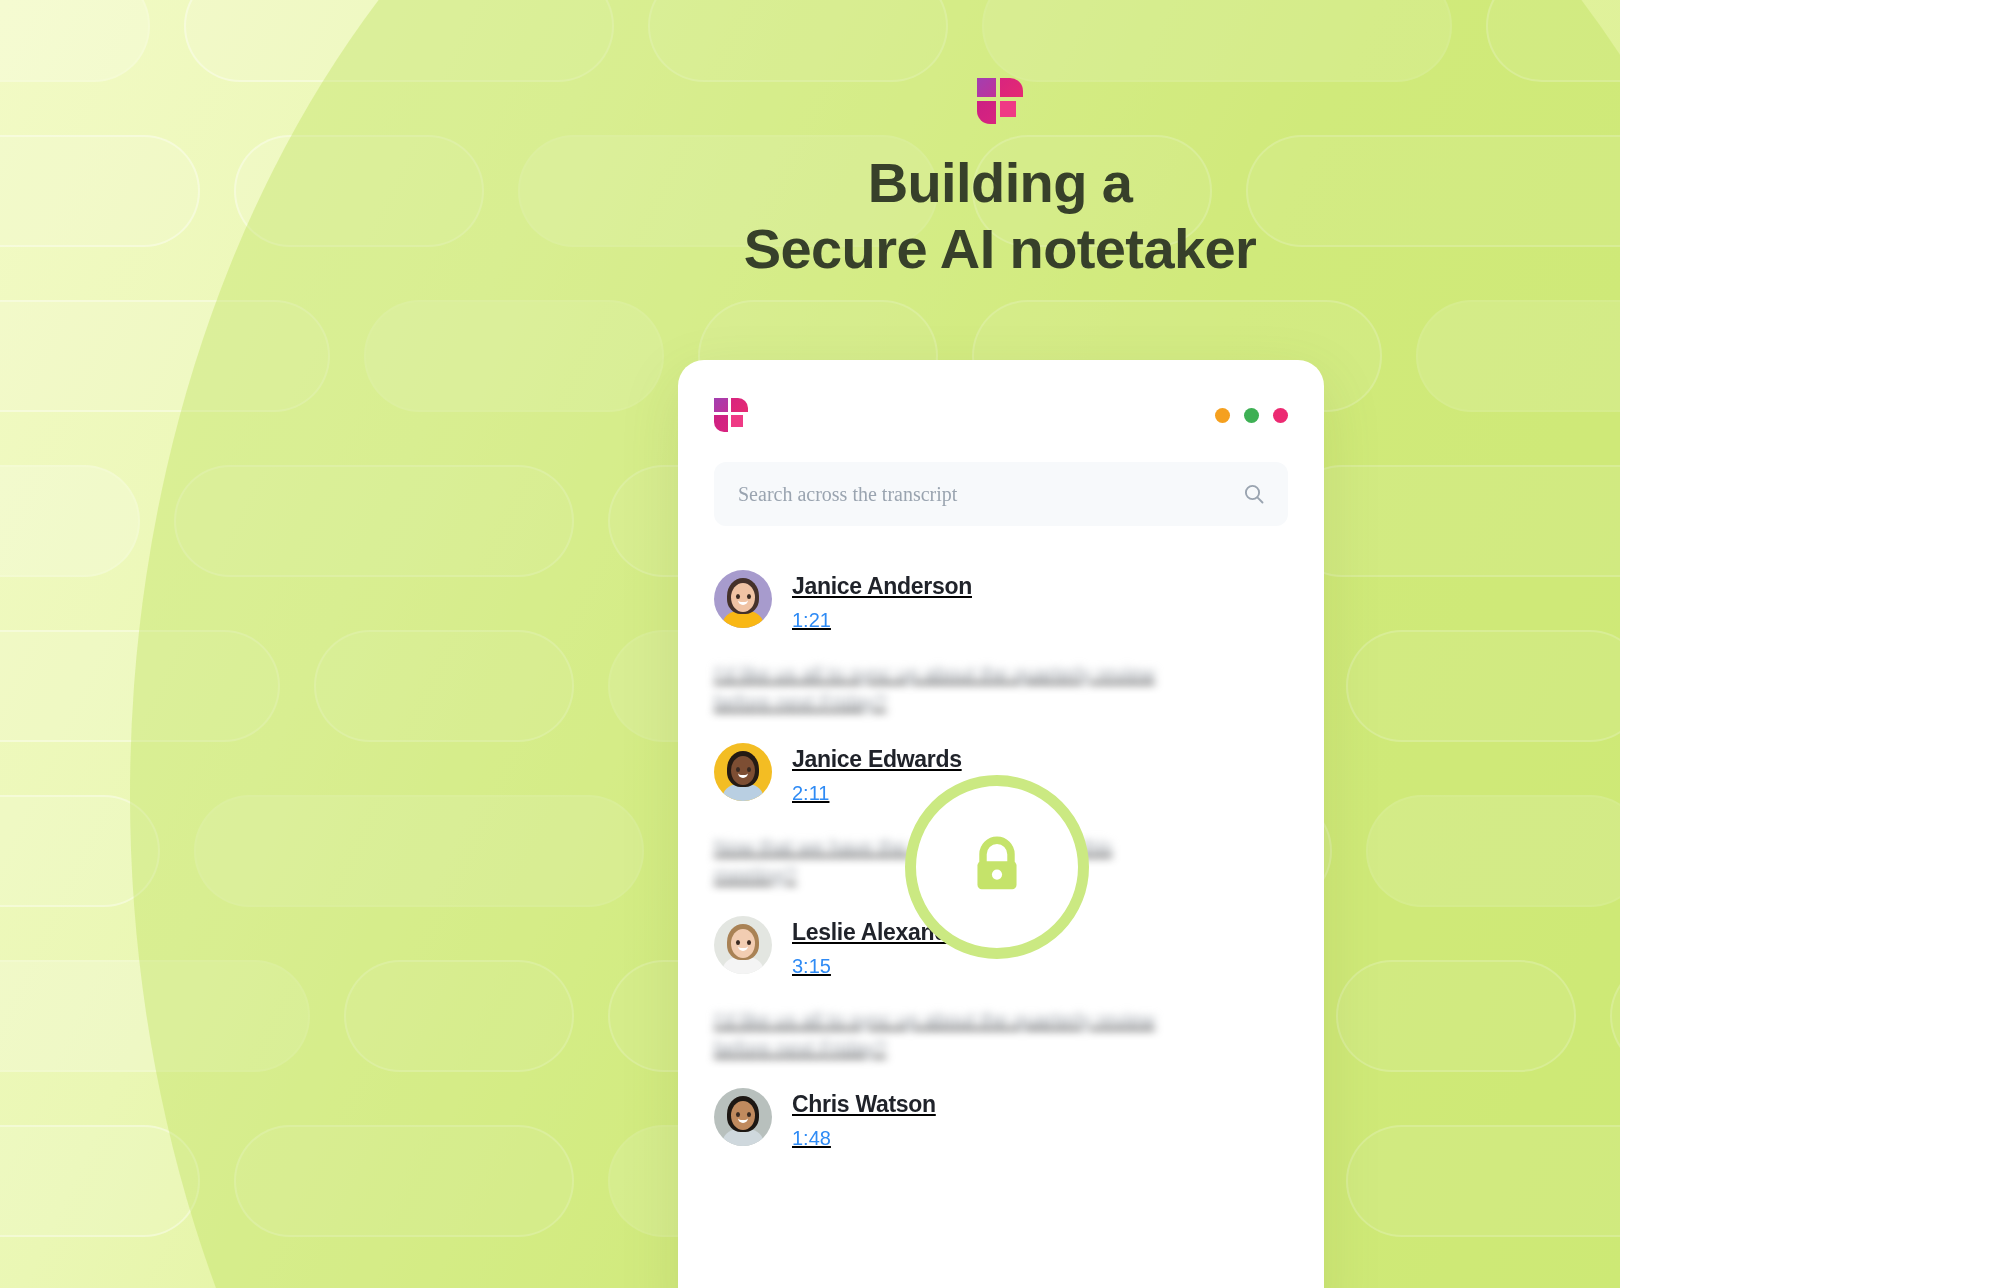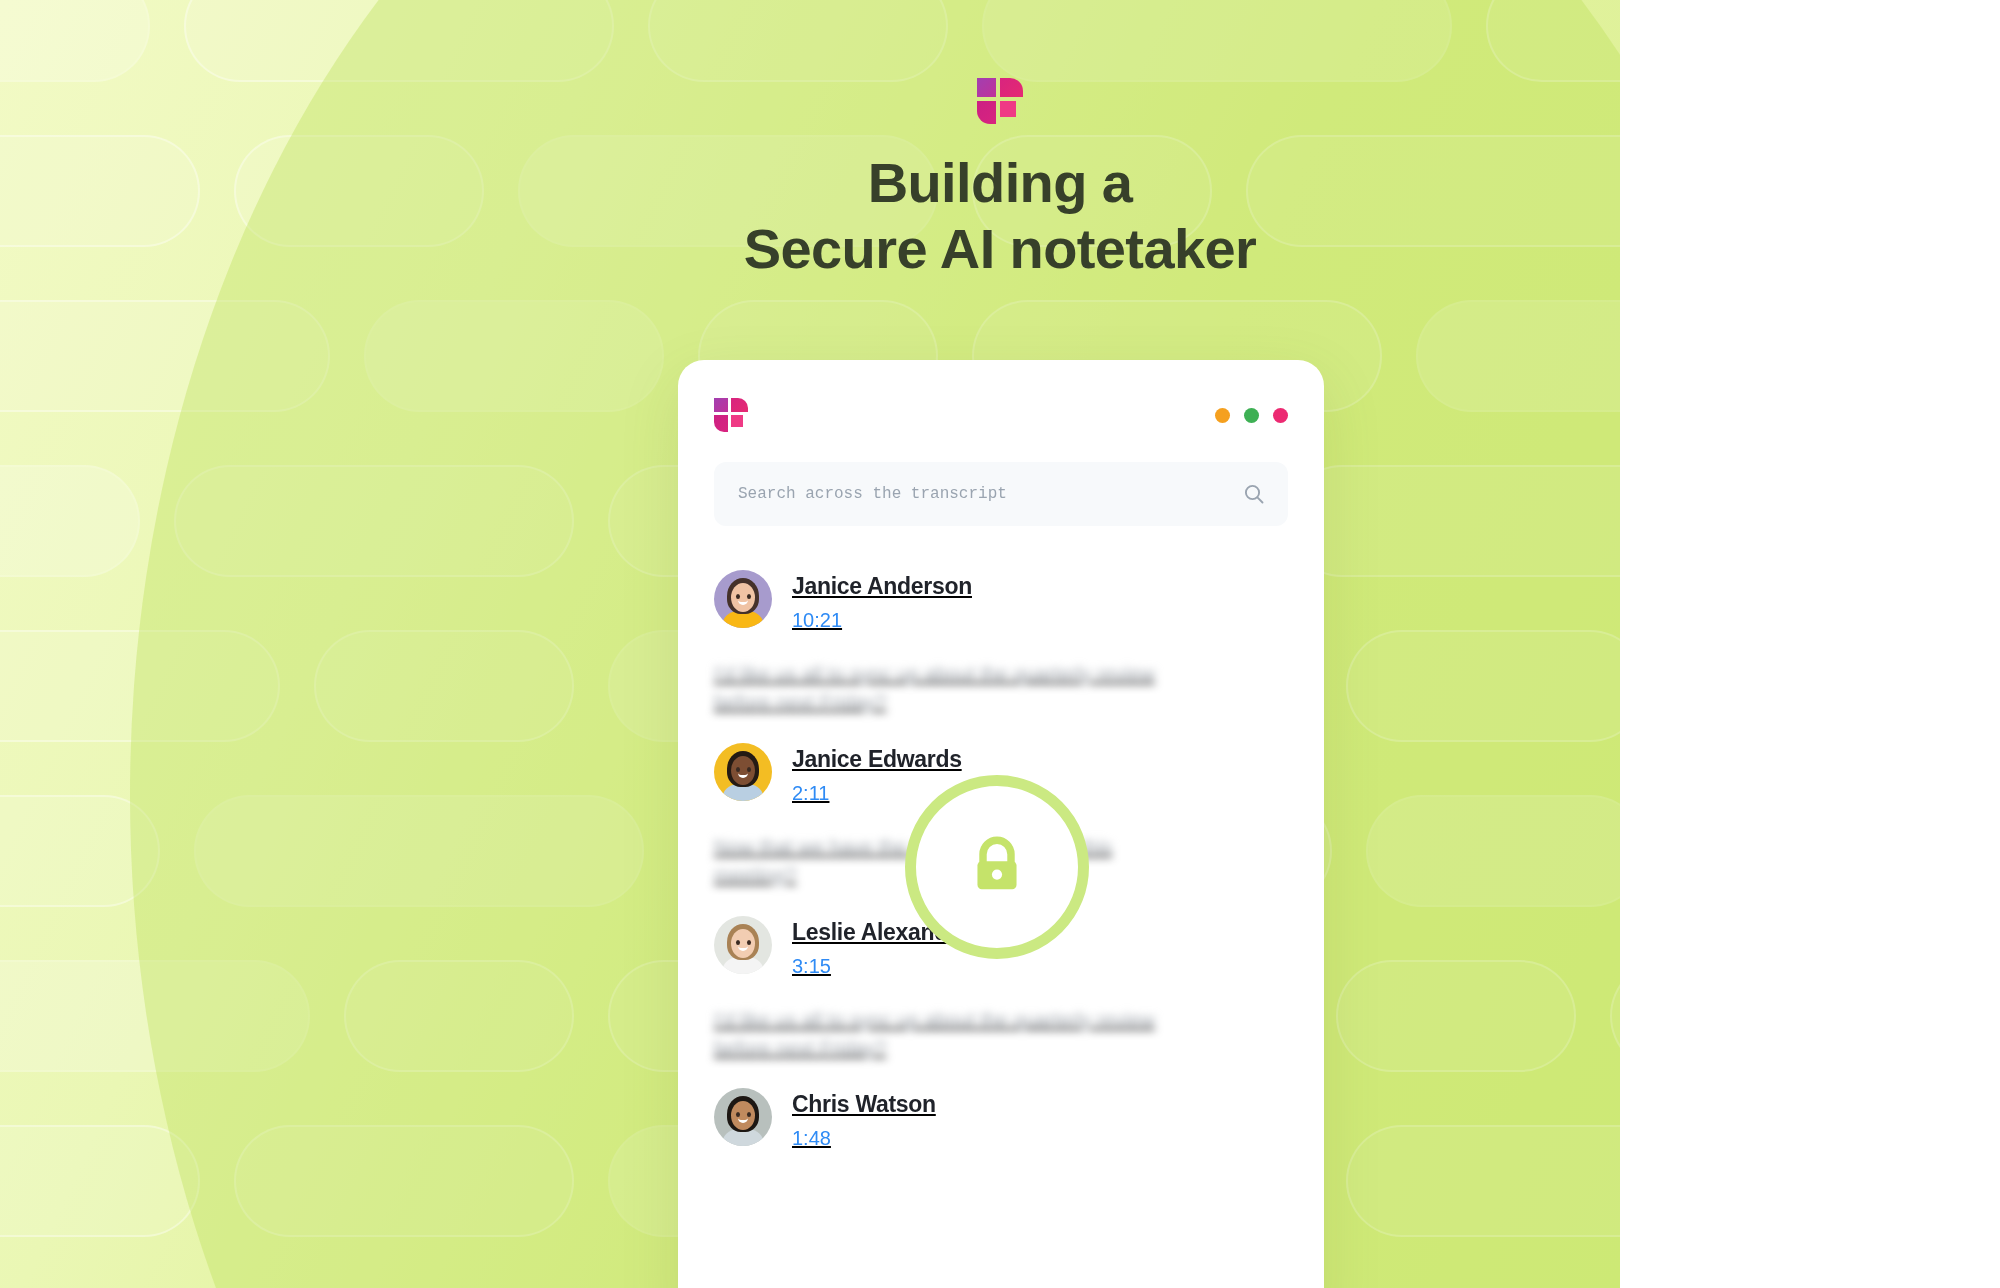--- a/index.html
+++ b/index.html
@@ -144,22 +144,22 @@
     border-radius: 12px;
     background: #f7f9fb;
     display: flex;
     align-items: center;
   }
   .search-input {
     flex: 1;
     border: none;
     outline: none;
     background: transparent;
-    font-family: Liberation Mono, monospace;
-    font-size: 16px;
+    font-family: Liberation Serif, serif;
+    font-size: 20px;
     color: #5d6875;
     padding: 0 54px 0 24px;
   }
   .search-input::placeholder { color: #9aa4b0; }
   .search-icon {
     position: absolute;
     right: 22px;
     top: 50%;
     transform: translateY(-50%);
     width: 24px; height: 24px;
@@ -345,21 +345,21 @@
               <div class="av-bg" style="background:#a79bcd"></div>
               <div class="av-body" style="left:9px;top:40px;width:40px;height:26px;background:#f9b714"></div>
               <div class="av-hair" style="left:13px;top:8px;width:32px;height:36px;background:#45312a"></div>
               <div class="av-head" style="left:17px;top:13px;width:24px;height:29px;background:#f0c3a4"></div>
               <div class="av-eye" style="left:22px;top:24px"></div>
               <div class="av-eye" style="left:33px;top:24px"></div>
               <div class="av-smile" style="left:24px;top:29px;width:10px;height:6px"></div>
             </div>
             <div class="entry-meta">
               <div class="speaker-name">Janice Anderson</div>
-              <div class="speaker-time" style="color: rgb(47, 139, 245);">10:21</div>
+              <div class="speaker-time" style="color: rgb(47, 139, 245);">1:21</div>
             </div>
           </div>
           <div class="entry-body">I'd like us all to sync up about the quarterly review before next Friday?</div>
         </div>
         <div class="entry">
           <div class="entry-head">
             <div class="avatar">
               <div class="av-bg" style="background:#f3bd23"></div>
               <div class="av-body" style="left:9px;top:40px;width:40px;height:26px;background:#b9cfe2"></div>
               <div class="av-hair" style="left:13px;top:8px;width:32px;height:36px;background:#241a14"></div>

